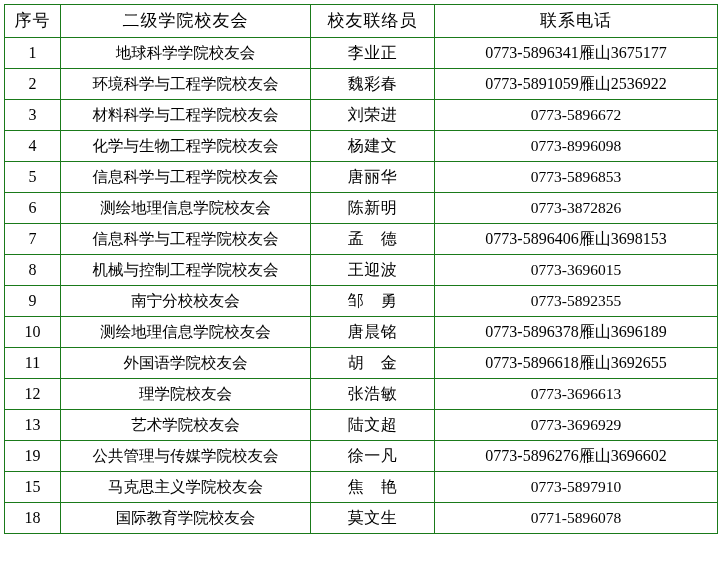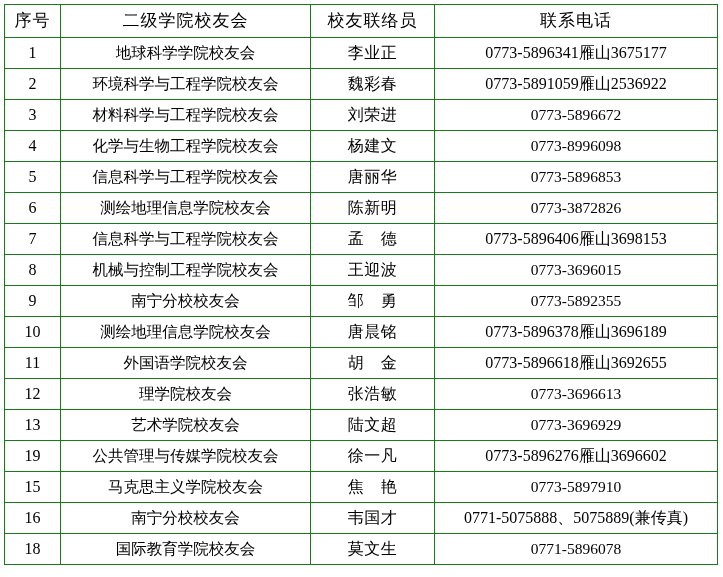--- a/index.html
+++ b/index.html
@@ -162,25 +162,19 @@
         <td class="person-cell">徐一凡</td>
         <td class="phone-cell long">0773-5896276雁山3696602</td>
       </tr>
       <tr>
         <td class="seq-cell">15</td>
         <td class="org-cell">马克思主义学院校友会</td>
         <td class="person-cell">焦　艳</td>
         <td class="phone-cell">0773-5897910</td>
       </tr>
       <tr>
-        <td class="seq-cell">16</td>
-        <td class="org-cell">南宁分校校友会</td>
-        <td class="person-cell">韦国才</td>
-        <td class="phone-cell long">0771-5075888、5075889(兼传真)</td>
-      </tr>
-      <tr>
         <td class="seq-cell">18</td>
         <td class="org-cell">国际教育学院校友会</td>
         <td class="person-cell">莫文生</td>
         <td class="phone-cell">0771-5896078</td>
       </tr>
     </tbody>
 </table>
 
 </body></html>

